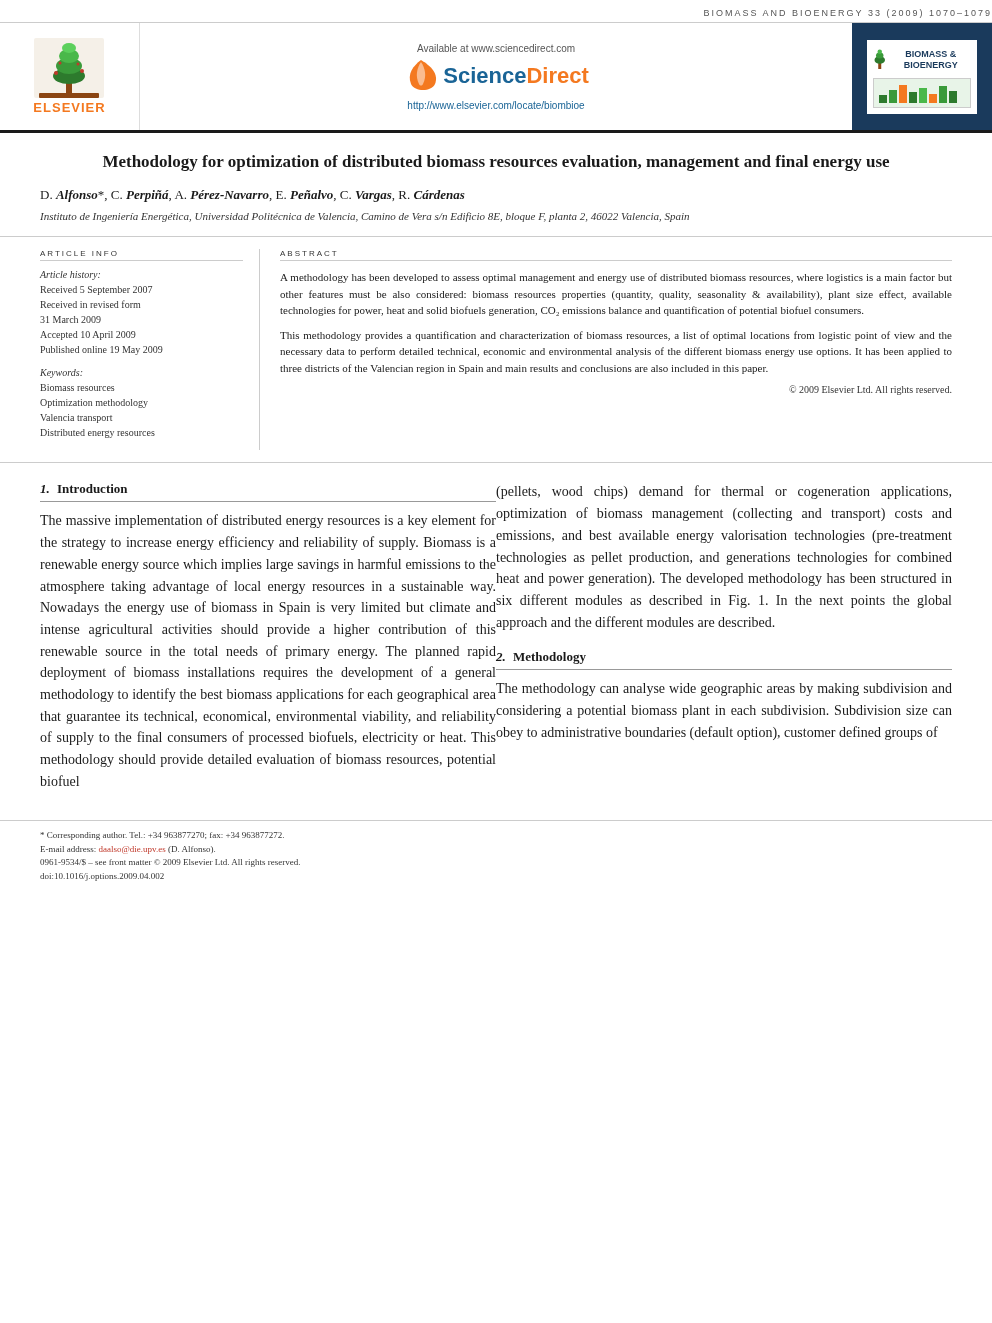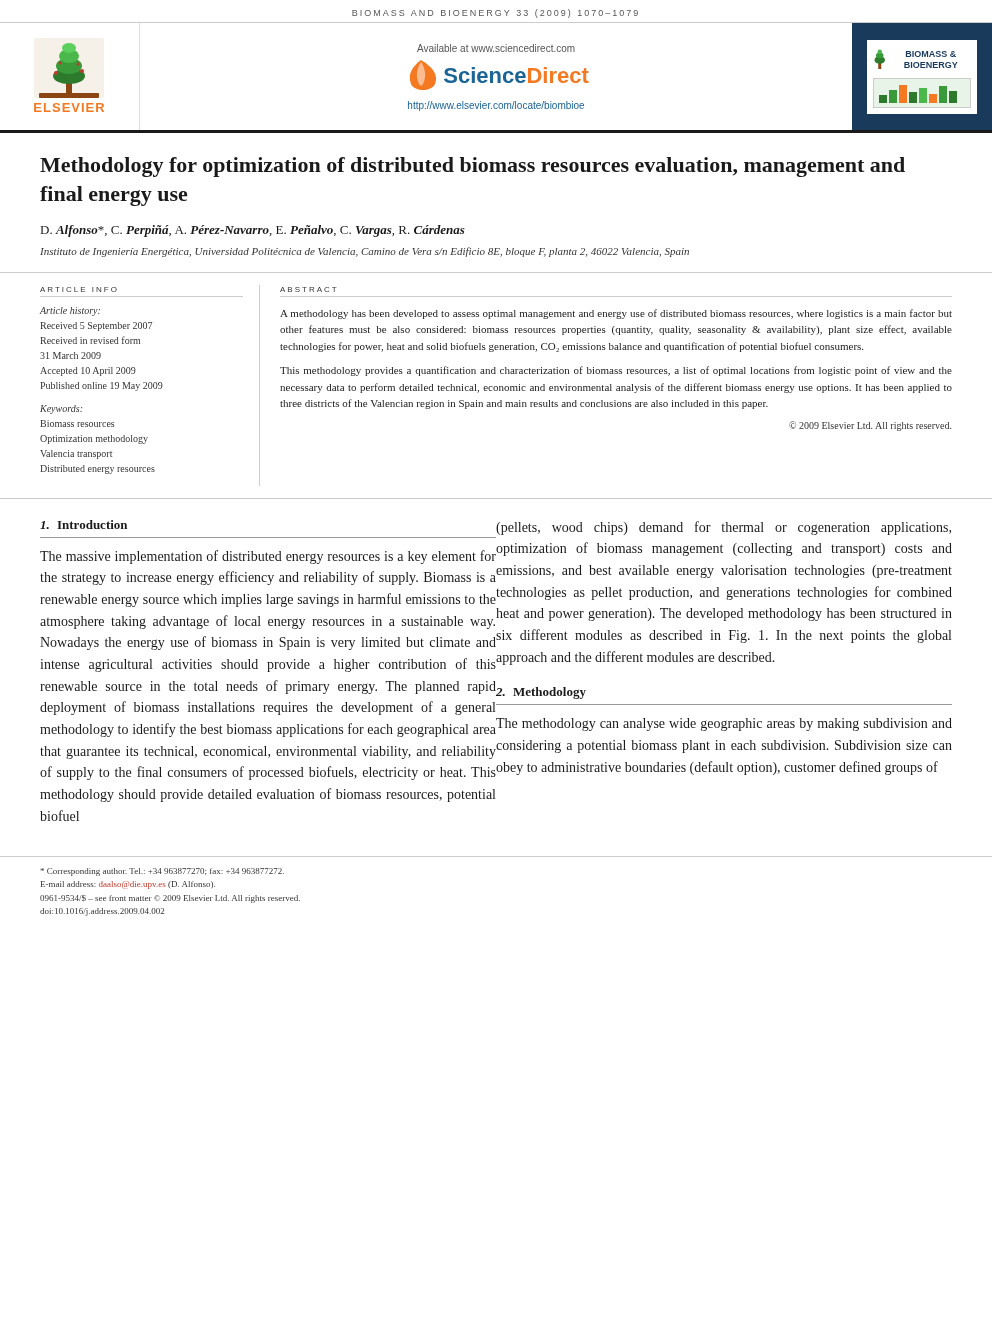--- a/index.html
+++ b/index.html
@@ -14,21 +14,21 @@
     .page {
       width: 992px;
       min-height: 1323px;
       background: #fff;
       padding: 0;
       position: relative;
       box-shadow: 0 2px 8px rgba(0,0,0,0.2);
     }
     
     .journal-header {
-      text-align: center;
+      text-align: right;
       font-size: 9px;
       color: #555;
       letter-spacing: 2px;
       padding: 8px 0 4px 0;
       text-transform: uppercase;
       border-bottom: 1px solid #ccc;
       font-family: Arial, sans-serif;
     }
     
     .banner {
@@ -122,26 +122,27 @@
       color: #1a3a5c;
       font-family: Arial, sans-serif;
       line-height: 1.2;
     }
     
     .article-title-section {
       padding: 18px 40px 12px 40px;
       border-bottom: 1px solid #ccc;
     }
     .article-main-title {
-      font-size: 22px;
+      font-size: 17px;
       font-weight: bold;
       color: #1a1a1a;
       line-height: 1.3;
       font-family: 'Times New Roman', Times, serif;
       margin-bottom: 14px;
+      text-align: center;
     }
     .article-authors {
       font-size: 13px;
       color: #1a1a1a;
       font-family: 'Times New Roman', Times, serif;
       margin-bottom: 6px;
     }
     .author-name-italic {
       font-style: italic;
       font-weight: bold;
@@ -400,16 +401,16 @@
   </div>
 
   <div class="footnotes-section">
     <div class="footnote-item">
       <span>* Corresponding author. Tel.: +34 963877270; fax: +34 963877272.</span>
     </div>
     <div class="footnote-item">
       <span>E-mail address: </span><a>daalso@die.upv.es</a><span> (D. Alfonso).</span>
     </div>
     <div class="footnote-item">0961-9534/$ – see front matter © 2009 Elsevier Ltd. All rights reserved.</div>
-    <div class="footnote-item">doi:10.1016/j.address.2009.04.002</div>
+    <div class="footnote-item">doi:10.1016/j.options.2009.04.002</div>
   </div>
 
 </div>
 
 </body></html>

